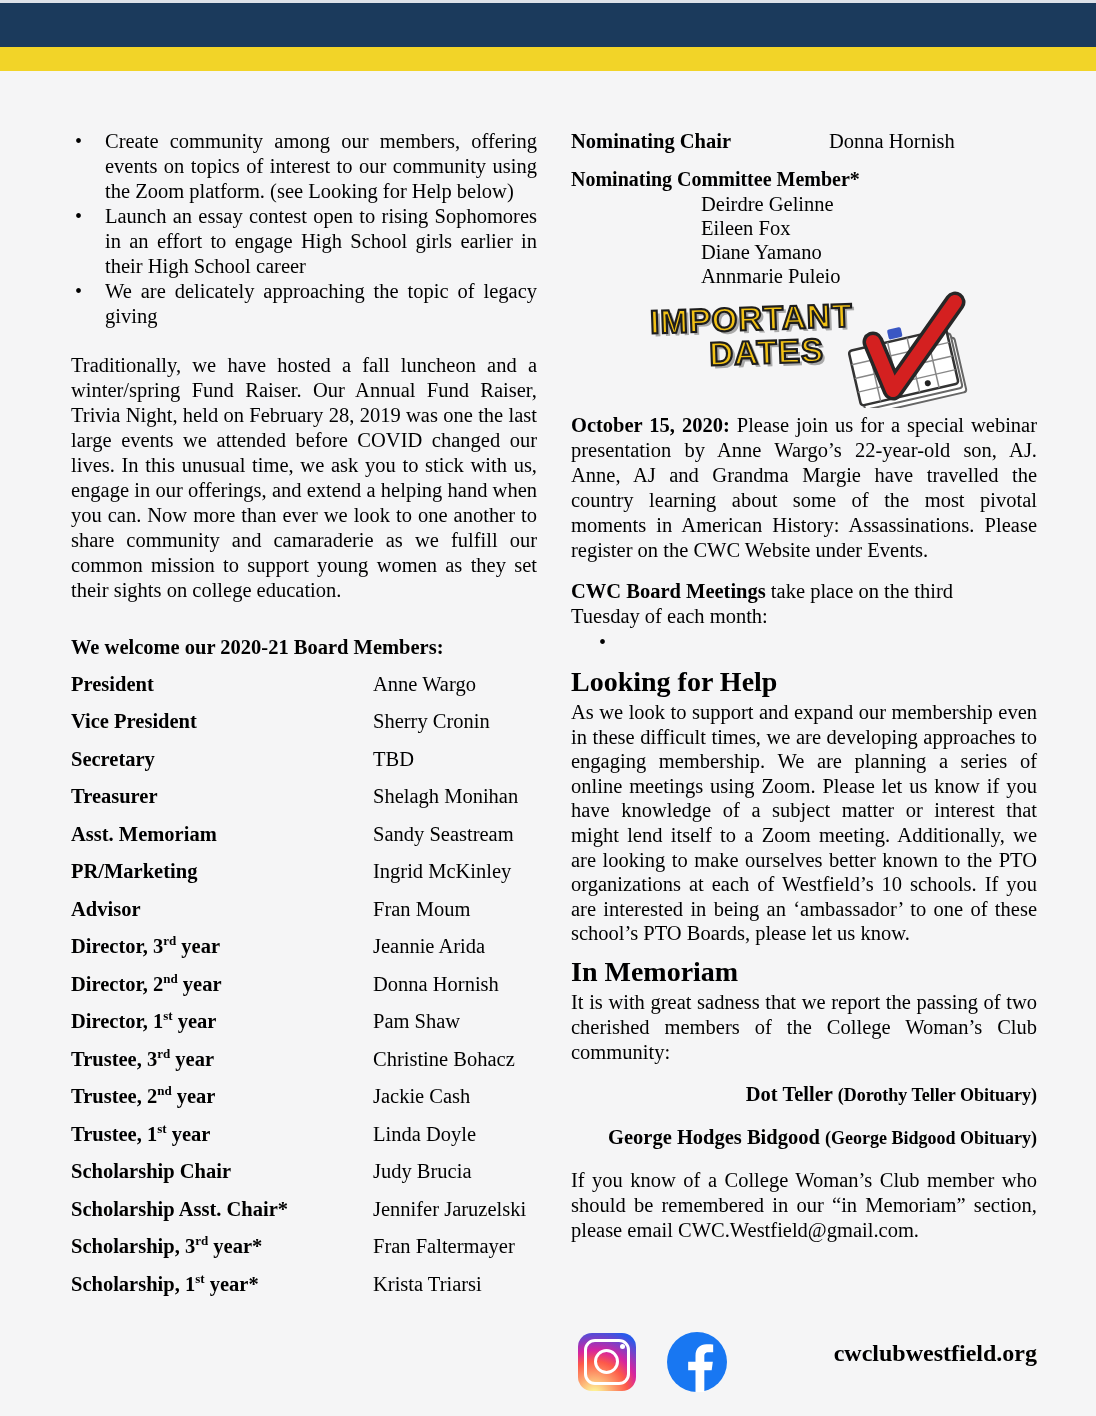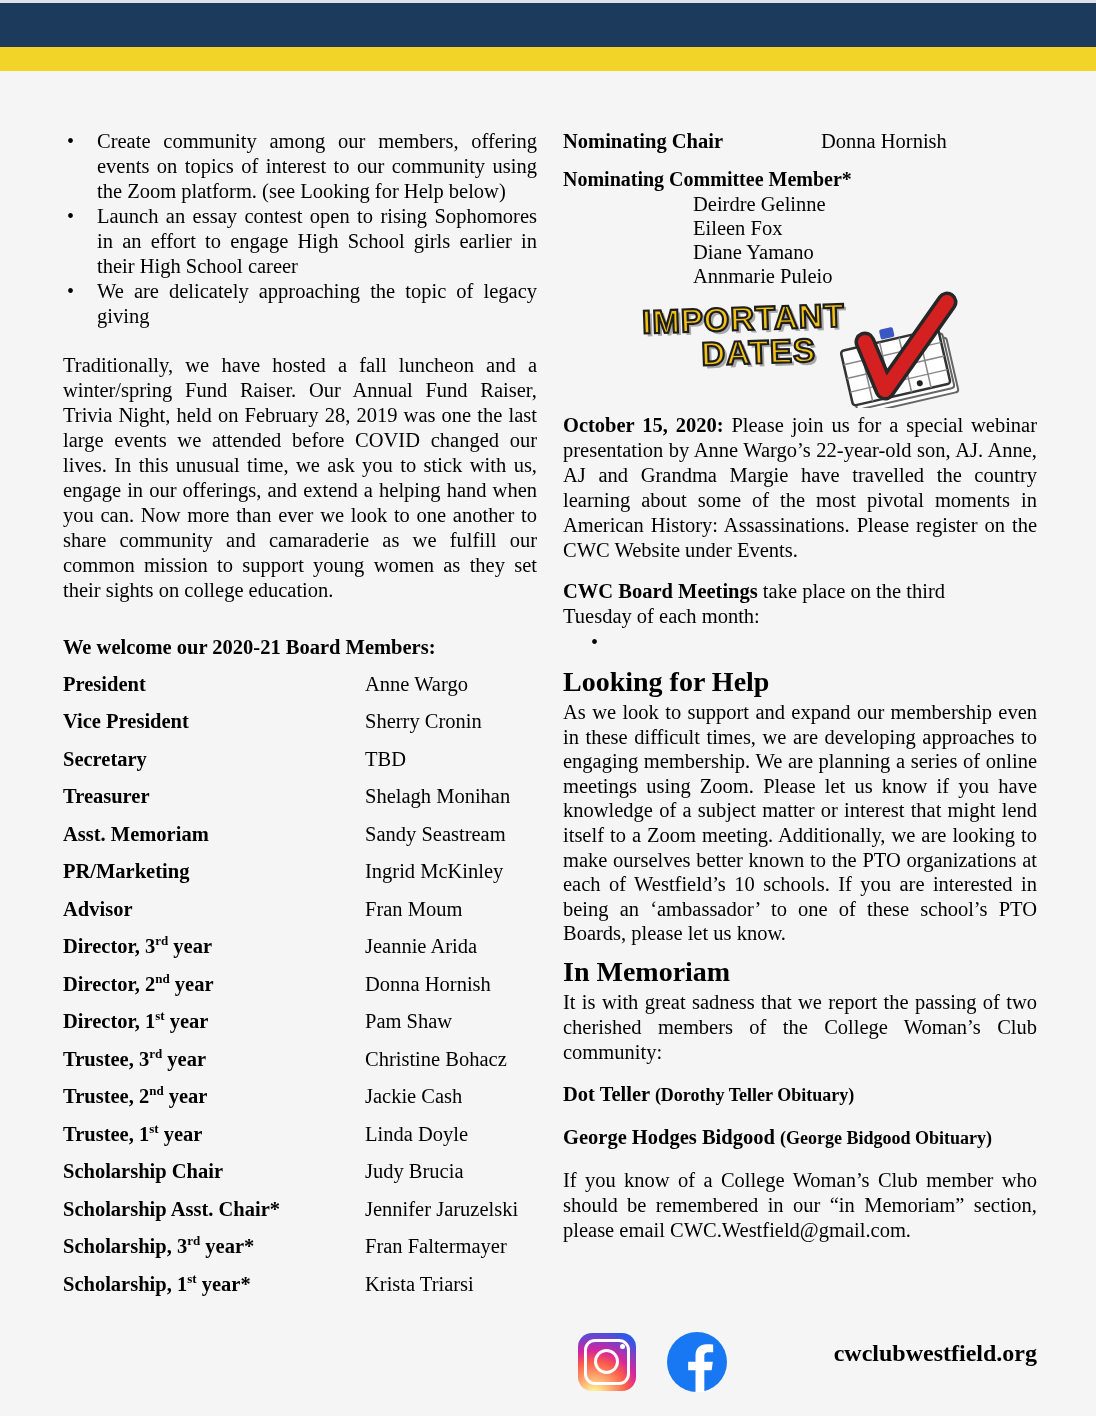--- a/index.html
+++ b/index.html
@@ -6,21 +6,21 @@
   .page{
     width:1096px;height:1416px;background:#f5f5f6;position:relative;overflow:hidden;
     font-family:"Liberation Serif", serif;color:#000;margin:0 auto;
   }
   
   .top-light{height:3px;background:#dde1e8;}
   .top-navy{height:44px;}
   .top-yellow{height:24px;}
 
   .content{display:flex;padding:58px 59px 0 63px;gap:26px;}
-  .col{width:474px;}
+  .col{width:474px;margin-left:8px;}
 
   .body-text{font-size:20.5px;line-height:25px;text-align:justify;}
   p{margin:0;}
 
   
   .bullet-list{margin:0;padding:0;list-style:none;}
   .bullet-item{display:flex;}
   .li-marker{width:30px;flex:none;padding-left:4px;}
   .li-marker::before{content:"\2022";font-size:20px;}
   .bullet-body{flex:1;}
@@ -55,21 +55,21 @@
   .bm-bullet{display:flex;margin-top:1px;}
   .bm-marker{flex:none;width:37px;margin-left:28px;}
   .bm-marker::before{content:"\2022";font-size:20px;}
   .bm-dates{font-size:20.5px;line-height:24px;white-space:pre;}
 
   .section-heading{font-weight:bold;font-size:28px;line-height:33px;margin-top:10px;}
   .lfh-para{margin-top:2px;line-height:24.6px;}
 
   .mem-heading{margin-top:9px;}
   .mem-para{margin-top:2px;}
-  .mem-entry{font-weight:bold;font-size:20.5px;margin-top:17px;line-height:25px;}
+  .mem-entry{font-weight:bold;font-size:20.5px;margin-top:17px;line-height:25px;text-align:right;}
   .mem-detail{font-size:18px;}
   .mem-footer{margin-top:17px;}
 
   
   .footer-icons{position:absolute;left:578px;top:1332px;display:flex;gap:31px;align-items:center;}
   .ig{width:58px;height:58px;border-radius:14px;position:relative;flex:none;
       background:radial-gradient(circle at 28% 107%, #fdf497 0%, #fdf497 5%, #fd5949 45%, #d6249f 60%, #285aeb 90%);}
   .ig::before{content:"";position:absolute;inset:6px;border:3.5px solid #fff;border-radius:11px;}
   .ig::after{content:"";position:absolute;left:50%;top:50%;width:19px;height:19px;margin:-13px 0 0 -13px;
       border:3.5px solid #fff;border-radius:50%;}

